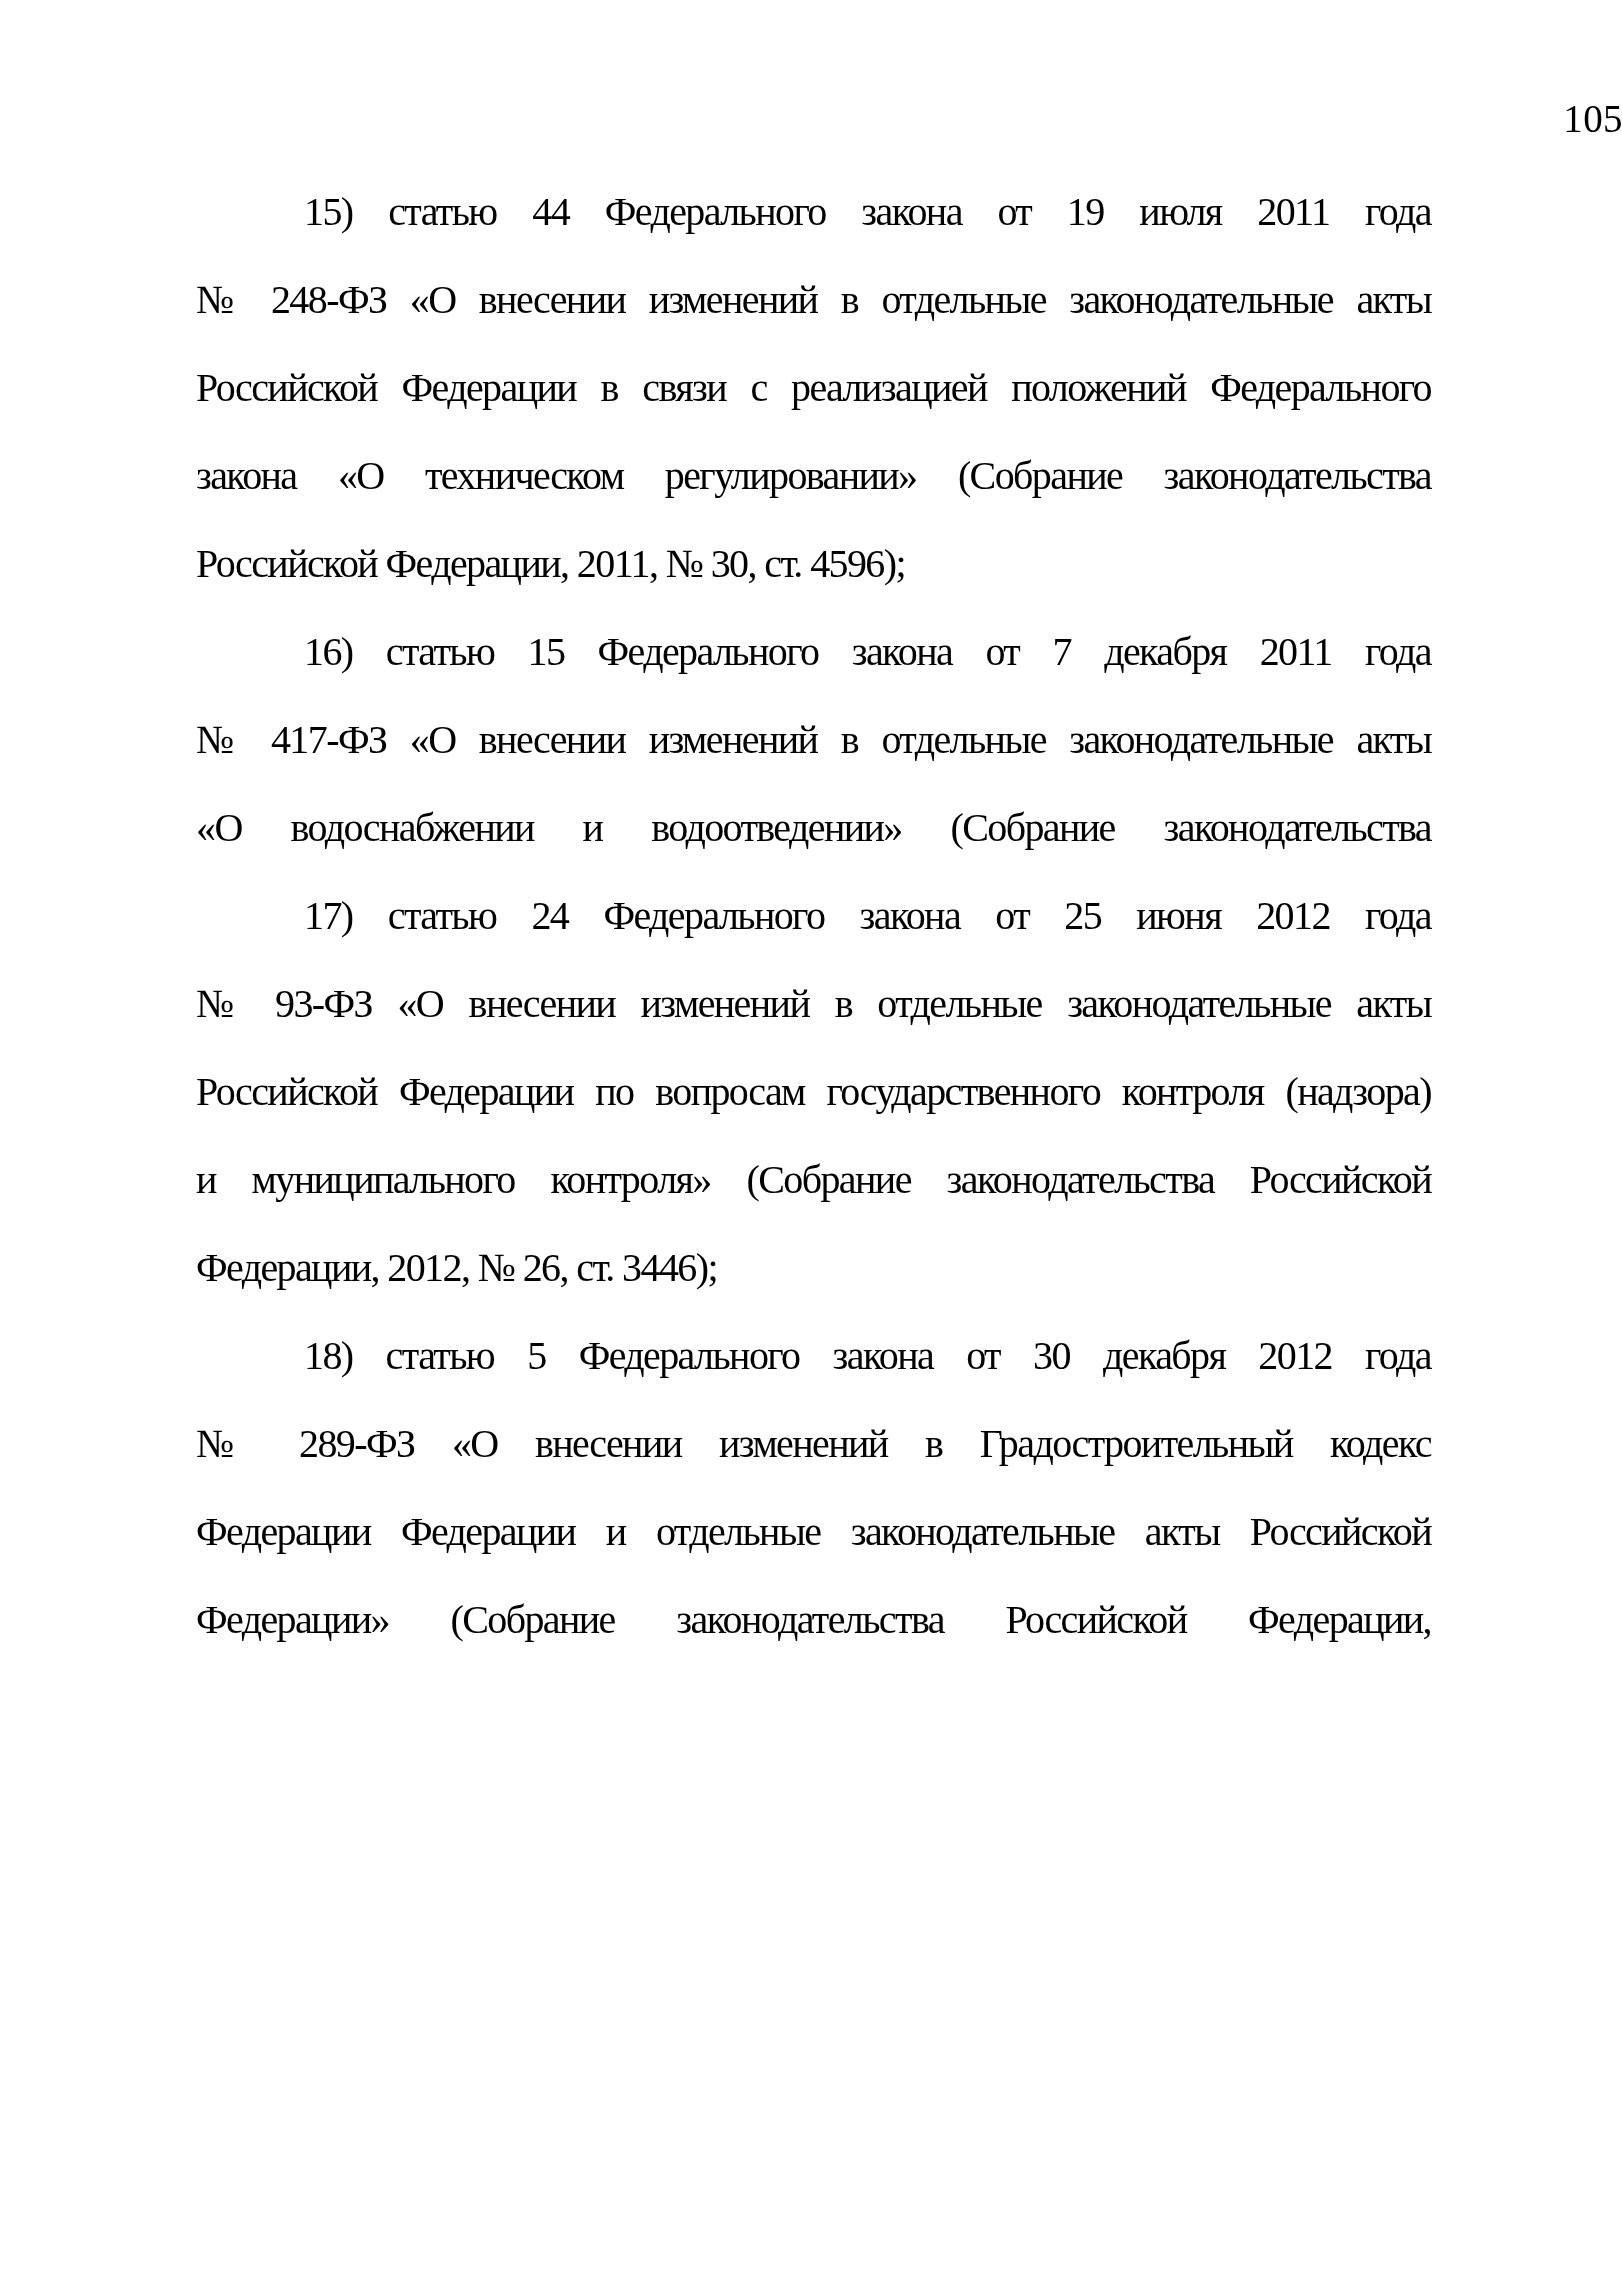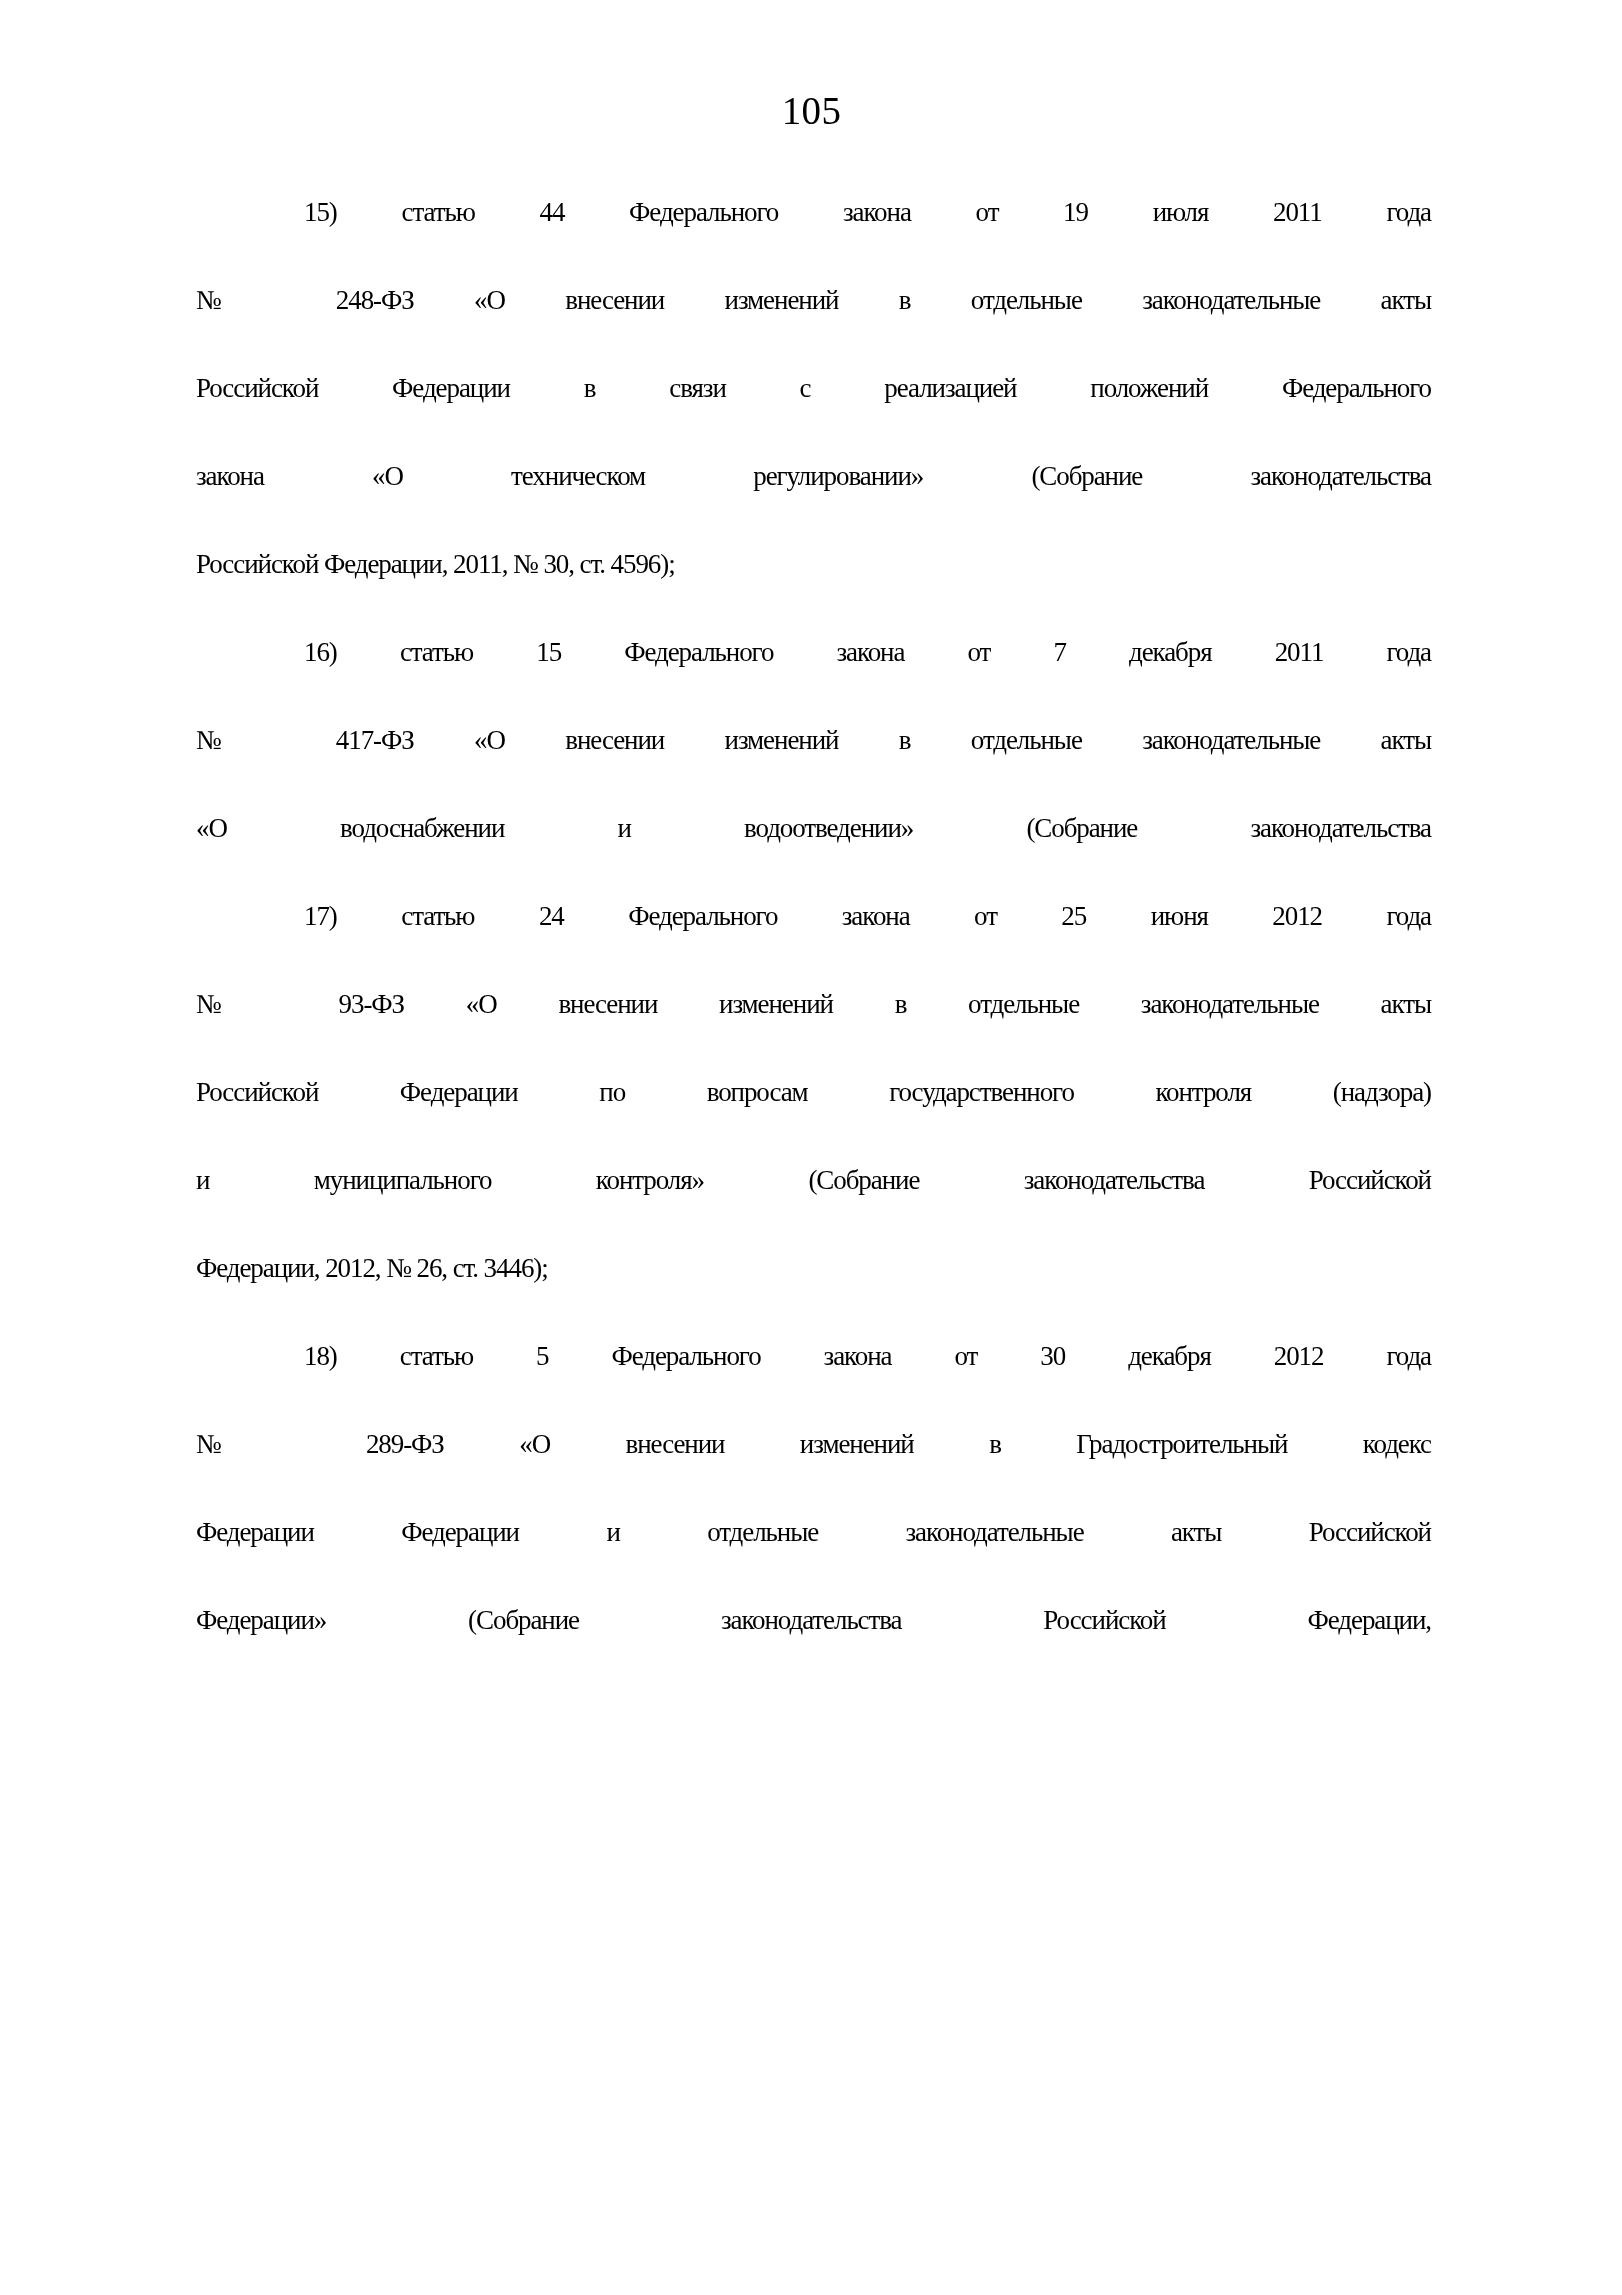--- a/index.html
+++ b/index.html
@@ -11,36 +11,36 @@
     position: relative;
     width: 1623px;
     height: 2295px;
     background: #ffffff;
     color: #000000;
     font-family: "Liberation Serif", "DejaVu Serif", serif;
     overflow: hidden;
   }
   .page-number {
     position: absolute;
-    top: 90px;
+    top: 98px;
     left: 0;
     width: 100%;
-    text-align: center;
+    text-align: right;
     font-size: 39px;
     line-height: 41px;
     letter-spacing: 0.01em;
   }
   .doc-body {
     position: absolute;
     left: 196px;
     top: 168px;
     width: 1235px;
   }
   .line {
-    font-size: 27px;
+    font-size: 40px;
     line-height: 88px;
     letter-spacing: -0.04em;
     text-align: justify;
     text-align-last: justify;
   }
   .line.first {
     text-indent: 108px;
   }
   .line.plast {
     text-align-last: left;

